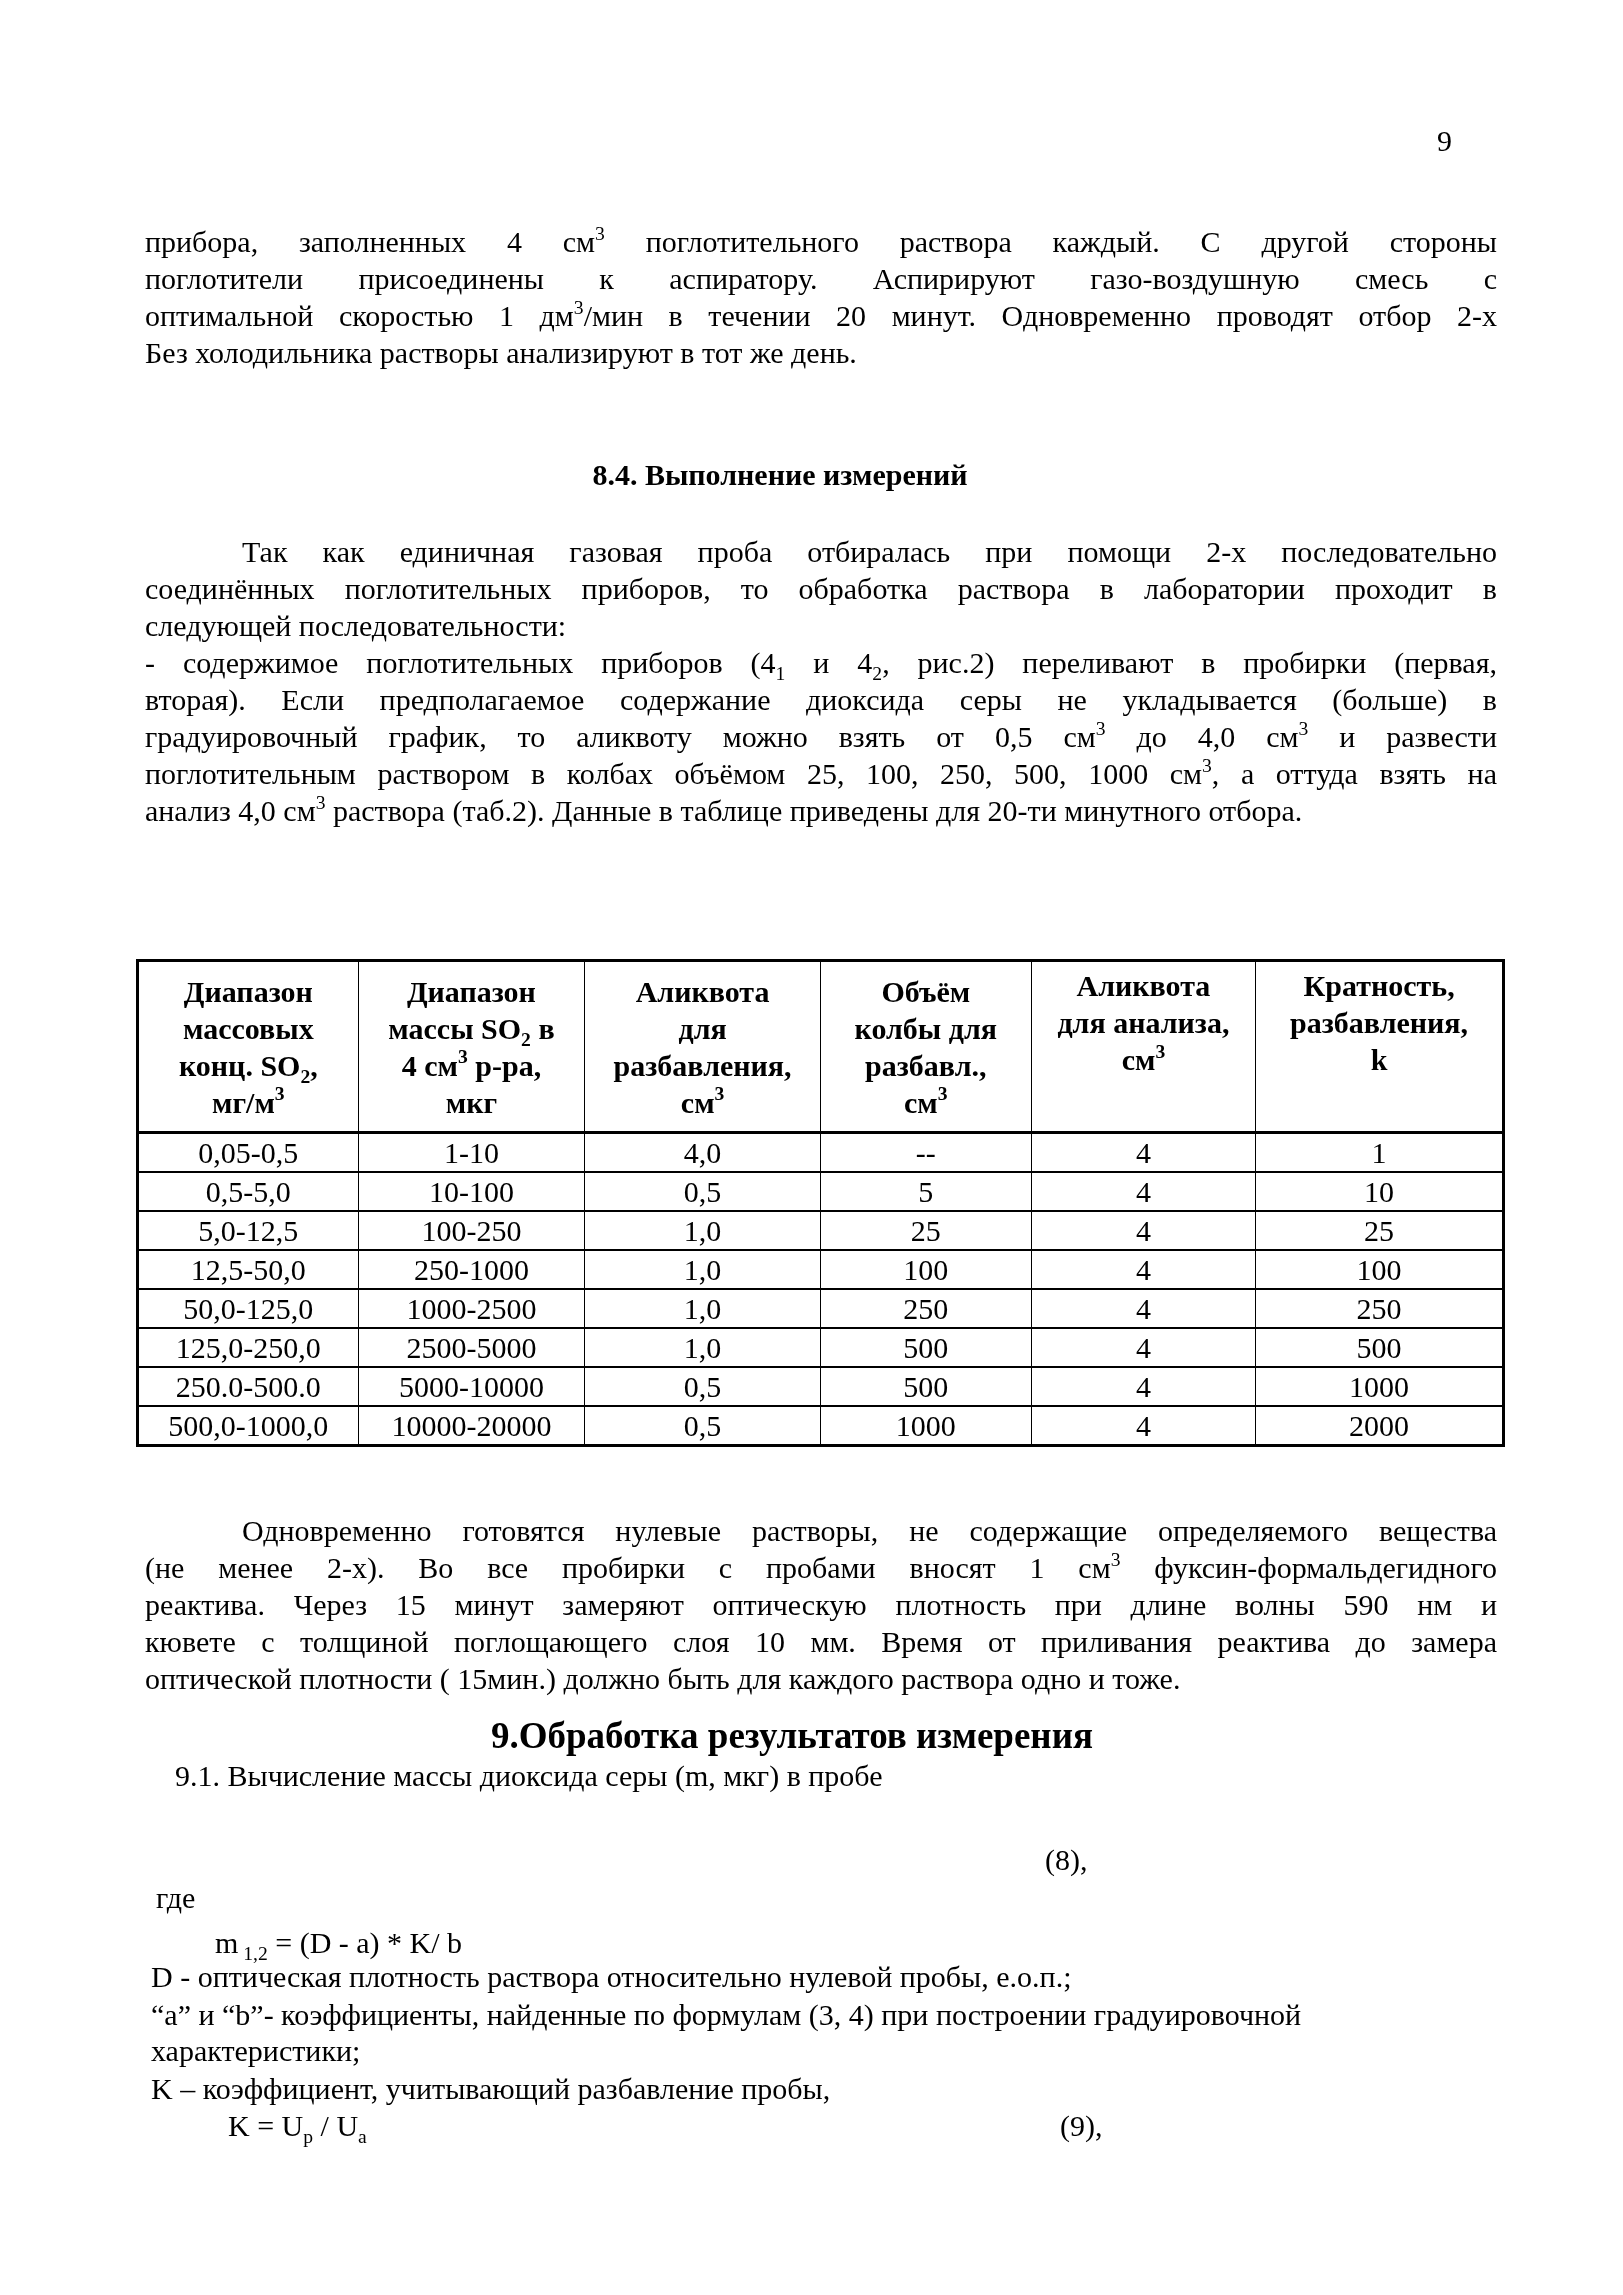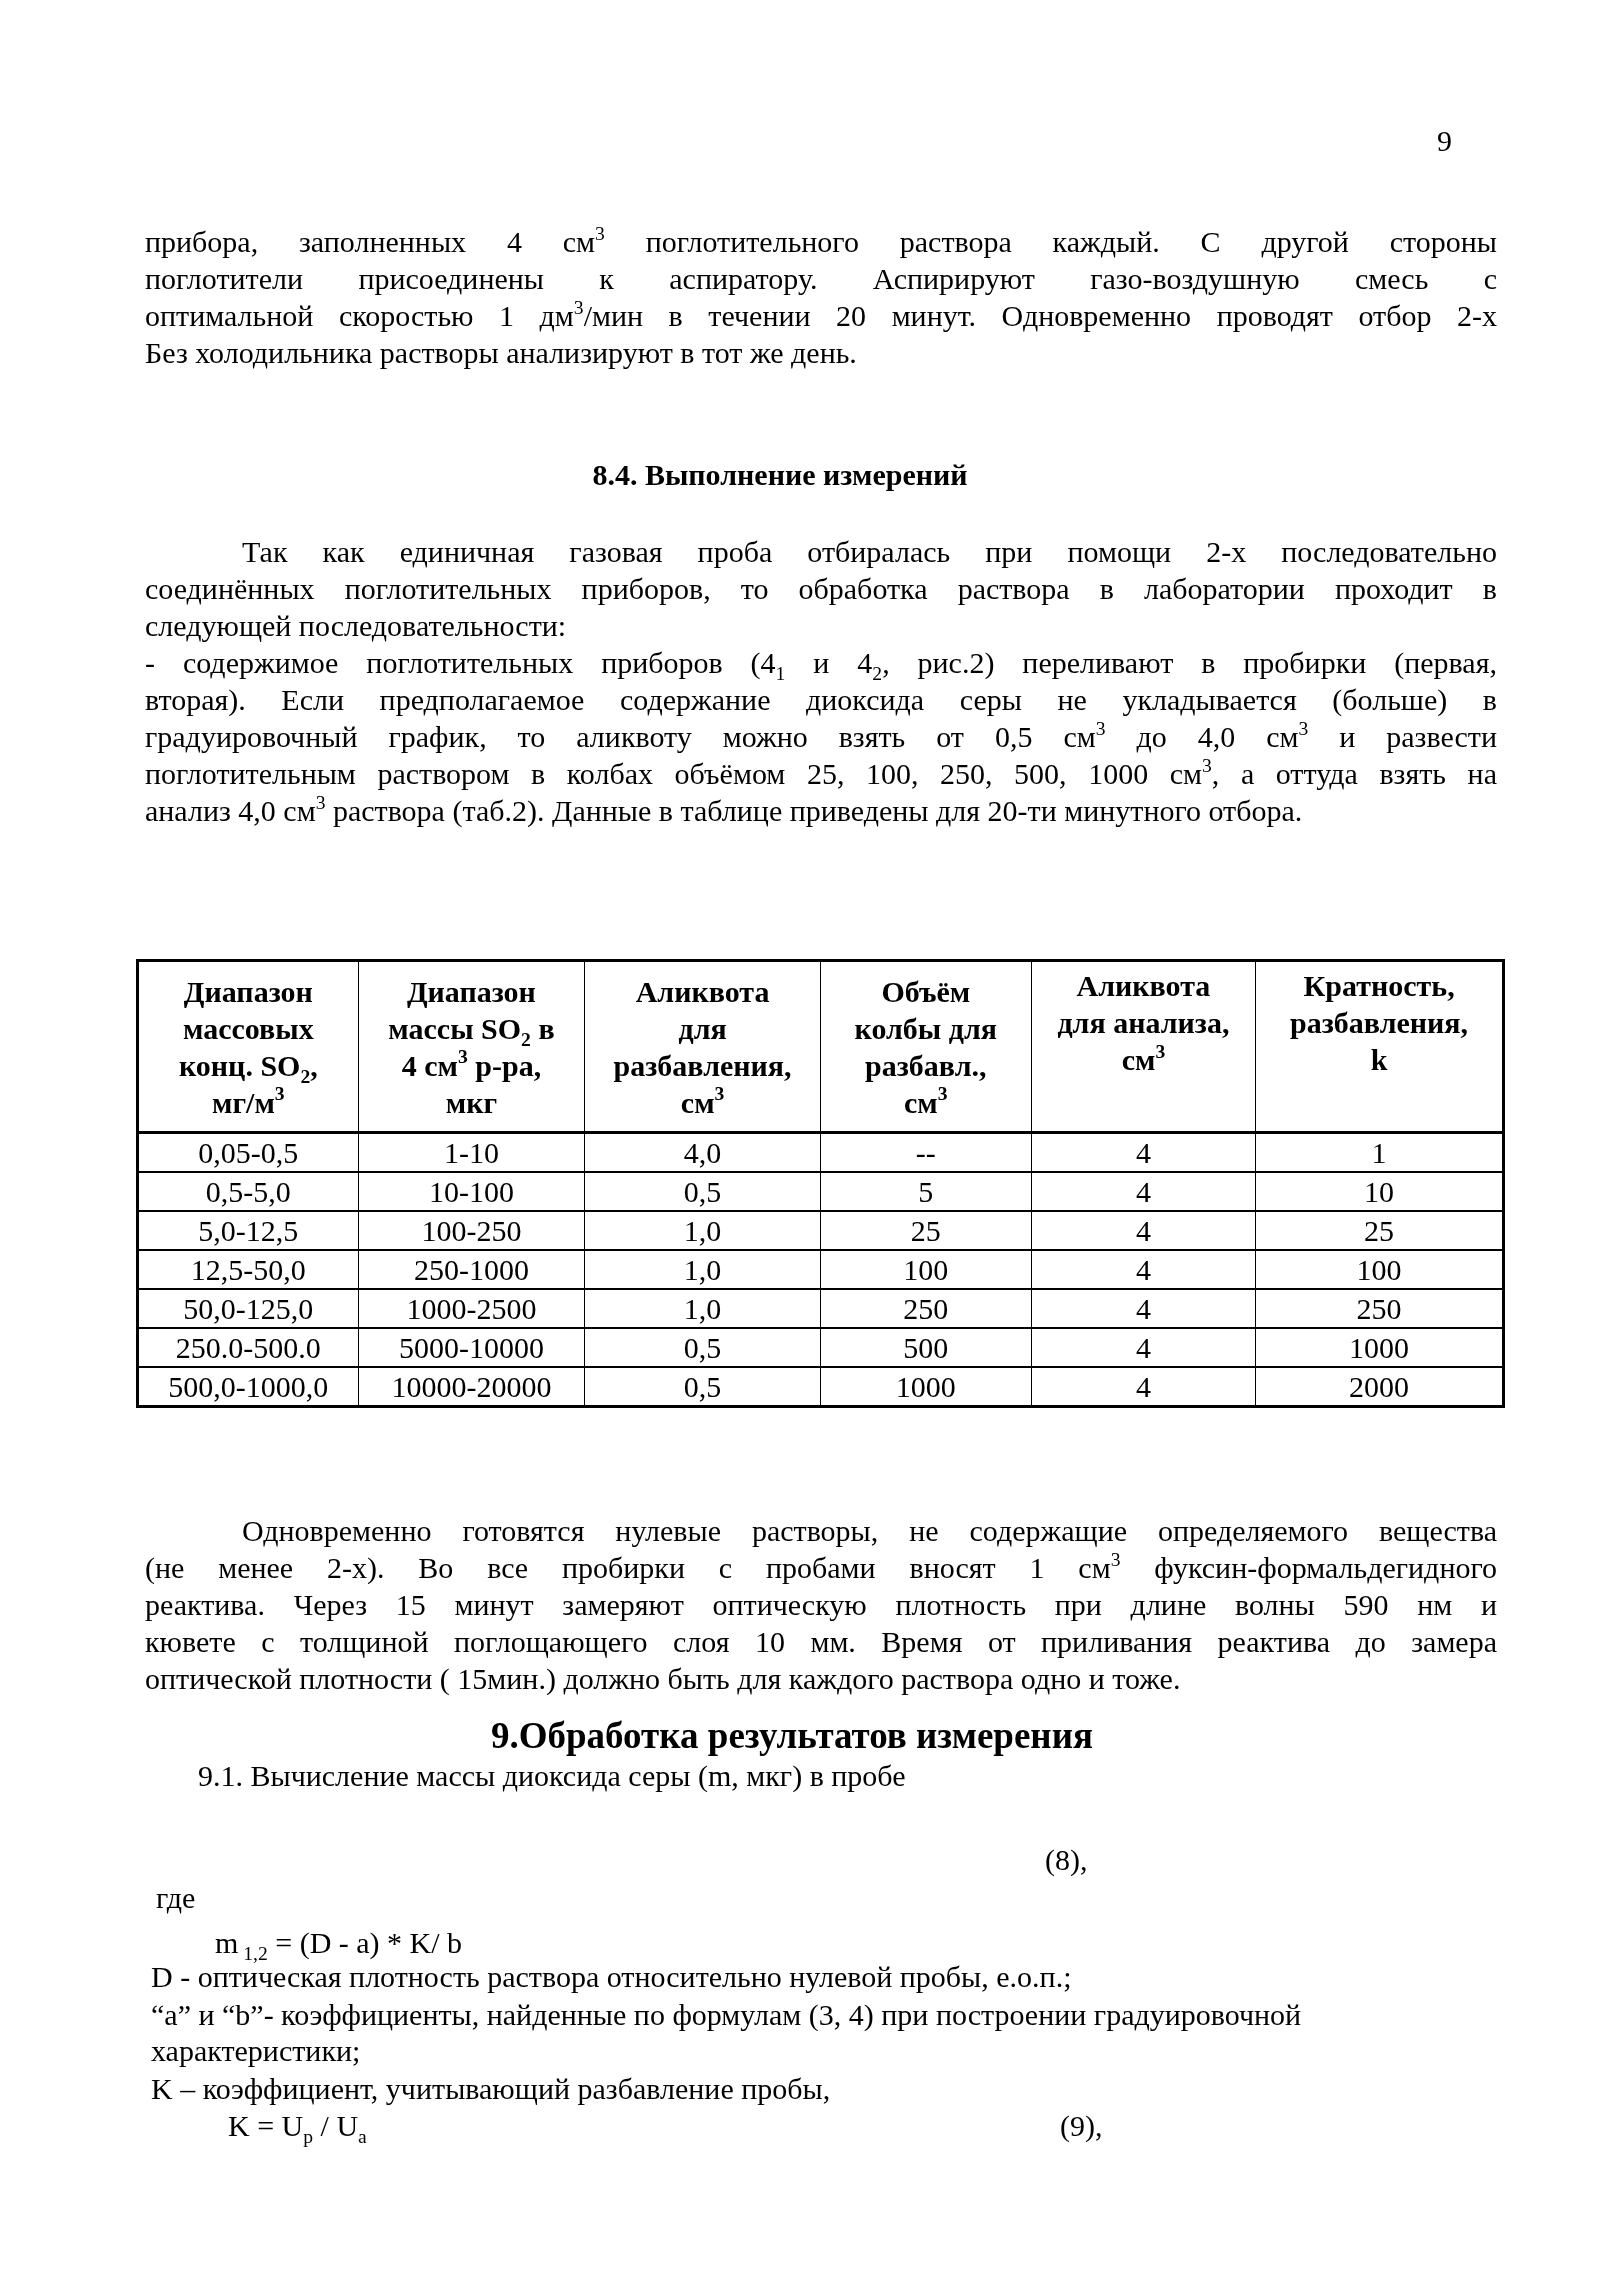--- a/index.html
+++ b/index.html
@@ -130,20 +130,28 @@
   </tr>
   <tr class="row">
     <td>50,0-125,0</td>
     <td>1000-2500</td>
     <td>1,0</td>
     <td>250</td>
     <td>4</td>
     <td>250</td>
   </tr>
   <tr class="row">
+    <td>125,0-250,0</td>
+    <td>2500-5000</td>
+    <td>1,0</td>
+    <td>500</td>
+    <td>4</td>
+    <td>500</td>
+  </tr>
+  <tr class="row">
     <td>250.0-500.0</td>
     <td>5000-10000</td>
     <td>0,5</td>
     <td>500</td>
     <td>4</td>
     <td>1000</td>
   </tr>
   <tr>
     <td>500,0-1000,0</td>
     <td>10000-20000</td>
@@ -157,21 +165,21 @@
 
 <div class="abs para" style="top:1512px;">
   <p class="just-last indent">Одновременно готовятся нулевые растворы, не содержащие определяемого вещества</p>
   <p class="just-last"><span>(не менее 2-х). Во все пробирки с пробами вносят 1 см</span><sup>3</sup><span> фуксин-формальдегидного</span></p>
   <p class="just-last">реактива. Через 15 минут замеряют оптическую плотность при длине волны 590 нм и</p>
   <p class="just-last">кювете с толщиной поглощающего слоя 10 мм. Время от приливания реактива до замера</p>
   <p>оптической плотности ( 15мин.) должно быть для каждого раствора одно и тоже.</p>
 </div>
 
 <div class="abs h9">9.Обработка результатов измерения</div>
-<div class="abs line" style="left:175px; top:1759px;margin-left:23px;">9.1. Вычисление массы диоксида серы (m, мкг) в пробе</div>
+<div class="abs line" style="left:175px; top:1759px;">9.1. Вычисление массы диоксида серы (m, мкг) в пробе</div>
 
 <div class="abs line" style="left:215px; top:1926px;">
   <span>m</span><sub> 1,2</sub><span> = (D - a) * K/ b</span>
 </div>
 <div class="abs line" style="left:1045px; top:1843px;">(8),</div>
 <div class="abs line" style="left:156px; top:1881px;">где</div>
 
 <div class="abs line" style="left:151px; top:1960px;">D - оптическая плотность раствора относительно нулевой пробы, е.о.п.;</div>
 <div class="abs line" style="left:151px; top:1998px;">“a” и “b”- коэффициенты, найденные по формулам (3, 4) при построении градуировочной</div>
 <div class="abs line" style="left:151px; top:2034px;">характеристики;</div>

